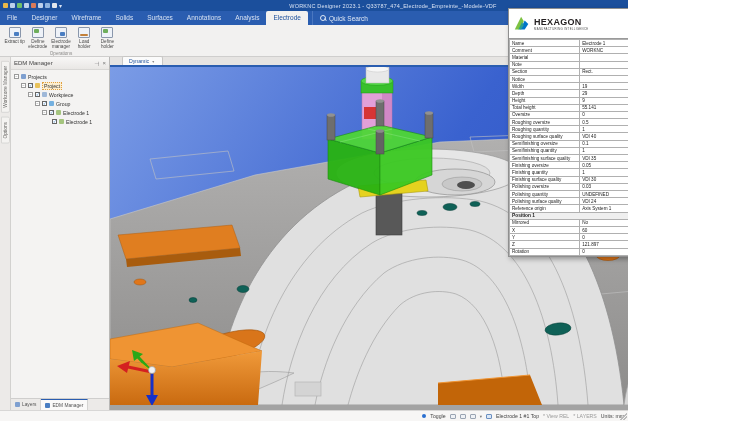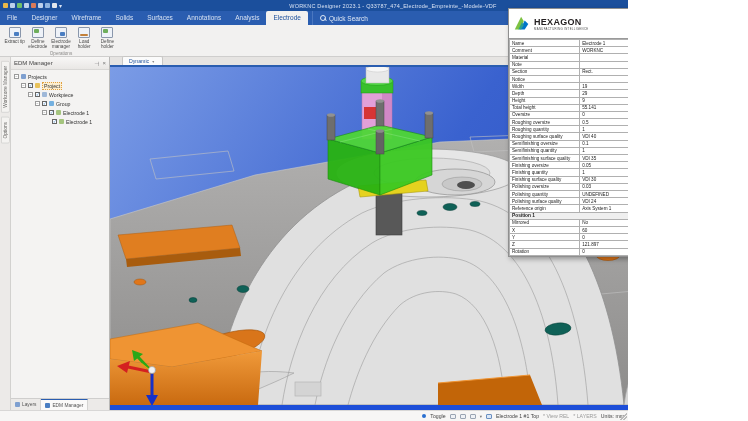--- a/index.html
+++ b/index.html
@@ -1,17 +1,17 @@
 <!DOCTYPE html>
 <html><head>
 <meta charset="utf-8">
 <style>
   * { margin:0; padding:0; box-sizing:border-box; }
   html,body { width:748px; height:421px; overflow:hidden; font-family:"Liberation Sans", sans-serif; background:#fff; }
-  #app { position:relative; width:628px; height:421px; background:#1d4ed8; overflow:hidden; }
+  #app { position:relative; width:628px; height:421px; background:#a3a3a3; overflow:hidden; }
 
   
   .titlebar { position:absolute; left:0; top:0; width:748px; height:11px; background:#1b4f9c; display:flex; align-items:center; color:#d9e3f4; font-size:6px; }
   .qat { display:flex; gap:2px; margin-left:3px; align-items:center; }
   .qat-ic { width:5px; height:5px; border-radius:1px; background:#7fa4d8; }
   .qat-ic.c1{background:#e8b84a}.qat-ic.c2{background:#bcd0ec}.qat-ic.c3{background:#6fc06a}.qat-ic.c4{background:#bcd0ec}
   .qat-ic.c5{background:#d87a5a}.qat-ic.c6{background:#bcd0ec}.qat-ic.c7{background:#8fb4e0}.qat-ic.c8{background:#e0e6ee}
   .title-text { flex:1; text-align:center; white-space:nowrap; overflow:hidden; font-size:5.5px; letter-spacing:.2px; }
   .win-ctrls { display:flex; gap:5px; margin-right:4px; font-size:6px; }
   .win-ctrls span { cursor:default; }

